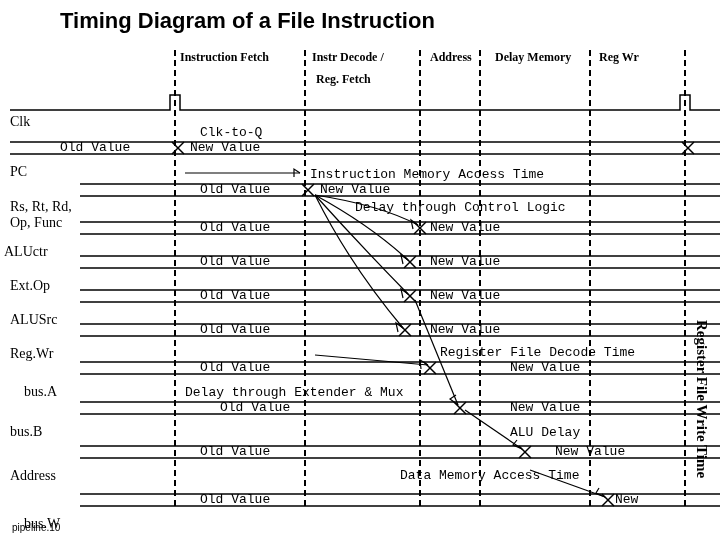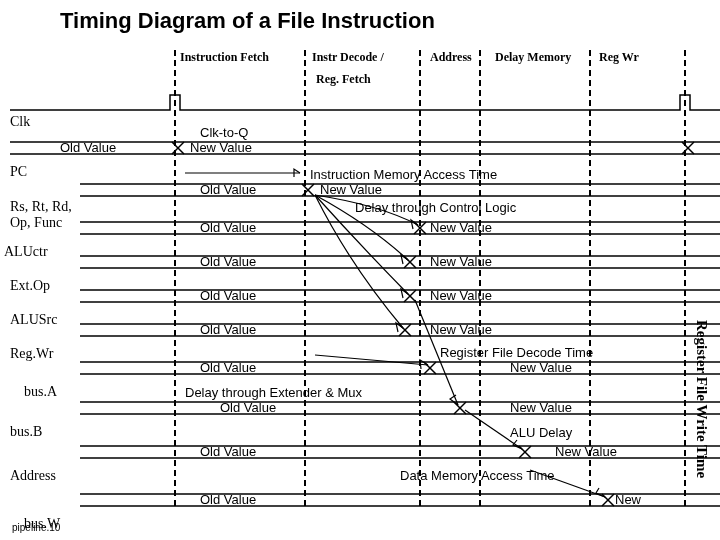--- a/index.html
+++ b/index.html
@@ -26,21 +26,21 @@
   }
   .row-label {
     position: absolute;
     font-size: 14px;
     font-family: "Times New Roman", serif;
     margin-top: 24px;
   }
   .val-label {
     position: absolute;
     font-size: 13px;
-    font-family: Liberation Sans, sans-serif;
+    font-family: Liberation Mono, monospace;
     white-space: nowrap;
   }
   .footer {
     position: absolute;
     font-size: 10px;
     font-family: Arial, sans-serif;
   }
   .vtext {
     position: absolute;
     writing-mode: vertical-rl;

